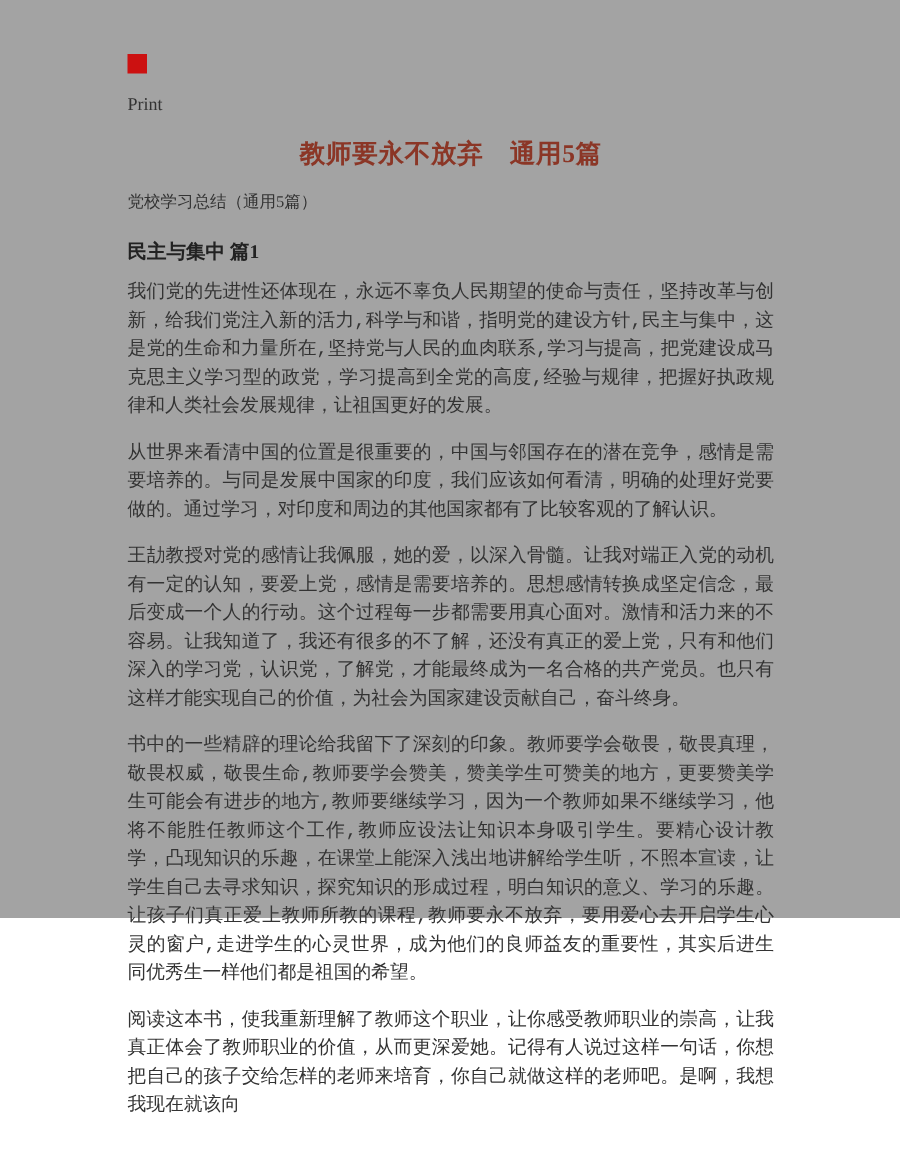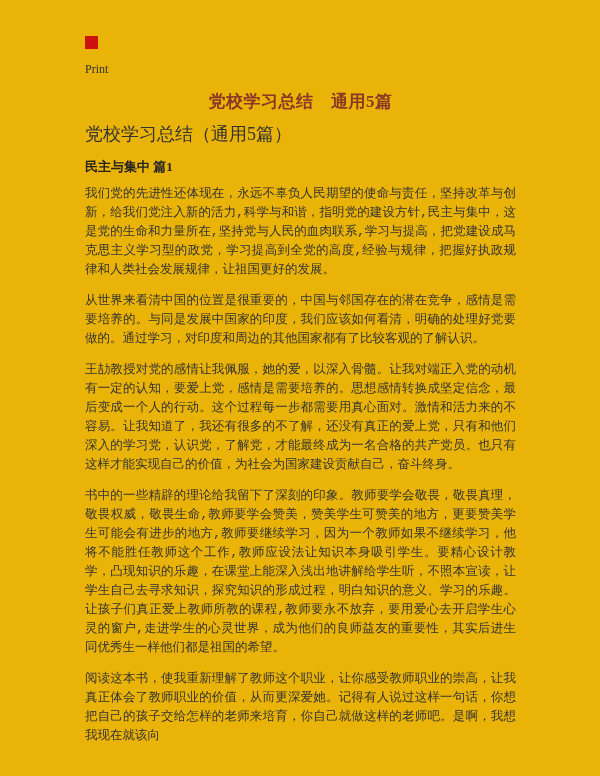--- a/index.html
+++ b/index.html
@@ -7,23 +7,23 @@
     width: 600px;
     height: 776px;
     background: #ffffff;
     overflow: hidden;
     color: var(--text, #333333);
     font-family: "Liberation Serif", "DejaVu Serif", serif;
   }
   .page {
     box-sizing: border-box;
     width: 600px;
-    height: 776px;
+    height: 612px;
     padding: 36px 84px 0 85px;
-    background: #eab308;
+    background: #a3a3a3;
   }
   .logo {
     display: block;
     width: 13px;
     height: 13px;
     background: var(--logo, #cc1111);
   }
   .print {
     margin-top: 13px;
     font-size: 12px;
@@ -34,21 +34,21 @@
   h1.title {
     margin: 14px 0 12px 0;
     font-size: 17px;
     line-height: 22px;
     text-align: center;
     font-weight: 700;
     color: var(--title, #8b3626);
     letter-spacing: 0.5px;
   }
   .subtitle {
-    font-size: 18px;
+    font-size: 11px;
     line-height: 18px;
     margin: 0 0 4px 0;
   }
   h2.section-heading {
     font-size: 13px;
     line-height: 18px;
     margin: 15px 0 9px 0;
     font-weight: 700;
     color: #222222;
   }
@@ -64,21 +64,21 @@
 </head>
 <body>
 
 <div class="page">
 
   <header>
     <span class="logo"></span>
     <span class="print">Print</span>
   </header>
 
-  <h1 class="title">党校学习总结　通用5篇</h1>
+  <h1 class="title">教师要永不放弃　通用5篇</h1>
 
   <div class="subtitle">党校学习总结（通用5篇）</div>
 
   <section>
     <h2 class="section-heading">民主与集中 篇1</h2>
     <p class="para">我们党的先进性还体现在，永远不辜负人民期望的使命与责任，坚持改革与创新，给我们党注入新的活力,科学与和谐，指明党的建设方针,民主与集中，这是党的生命和力量所在,坚持党与人民的血肉联系,学习与提高，把党建设成马克思主义学习型的政党，学习提高到全党的高度,经验与规律，把握好执政规律和人类社会发展规律，让祖国更好的发展。</p>
     <p class="para">从世界来看清中国的位置是很重要的，中国与邻国存在的潜在竞争，感情是需要培养的。与同是发展中国家的印度，我们应该如何看清，明确的处理好党要做的。通过学习，对印度和周边的其他国家都有了比较客观的了解认识。</p>
     <p class="para">王劼教授对党的感情让我佩服，她的爱，以深入骨髓。让我对端正入党的动机有一定的认知，要爱上党，感情是需要培养的。思想感情转换成坚定信念，最后变成一个人的行动。这个过程每一步都需要用真心面对。激情和活力来的不容易。让我知道了，我还有很多的不了解，还没有真正的爱上党，只有和他们深入的学习党，认识党，了解党，才能最终成为一名合格的共产党员。也只有这样才能实现自己的价值，为社会为国家建设贡献自己，奋斗终身。</p>
   </section>
 

